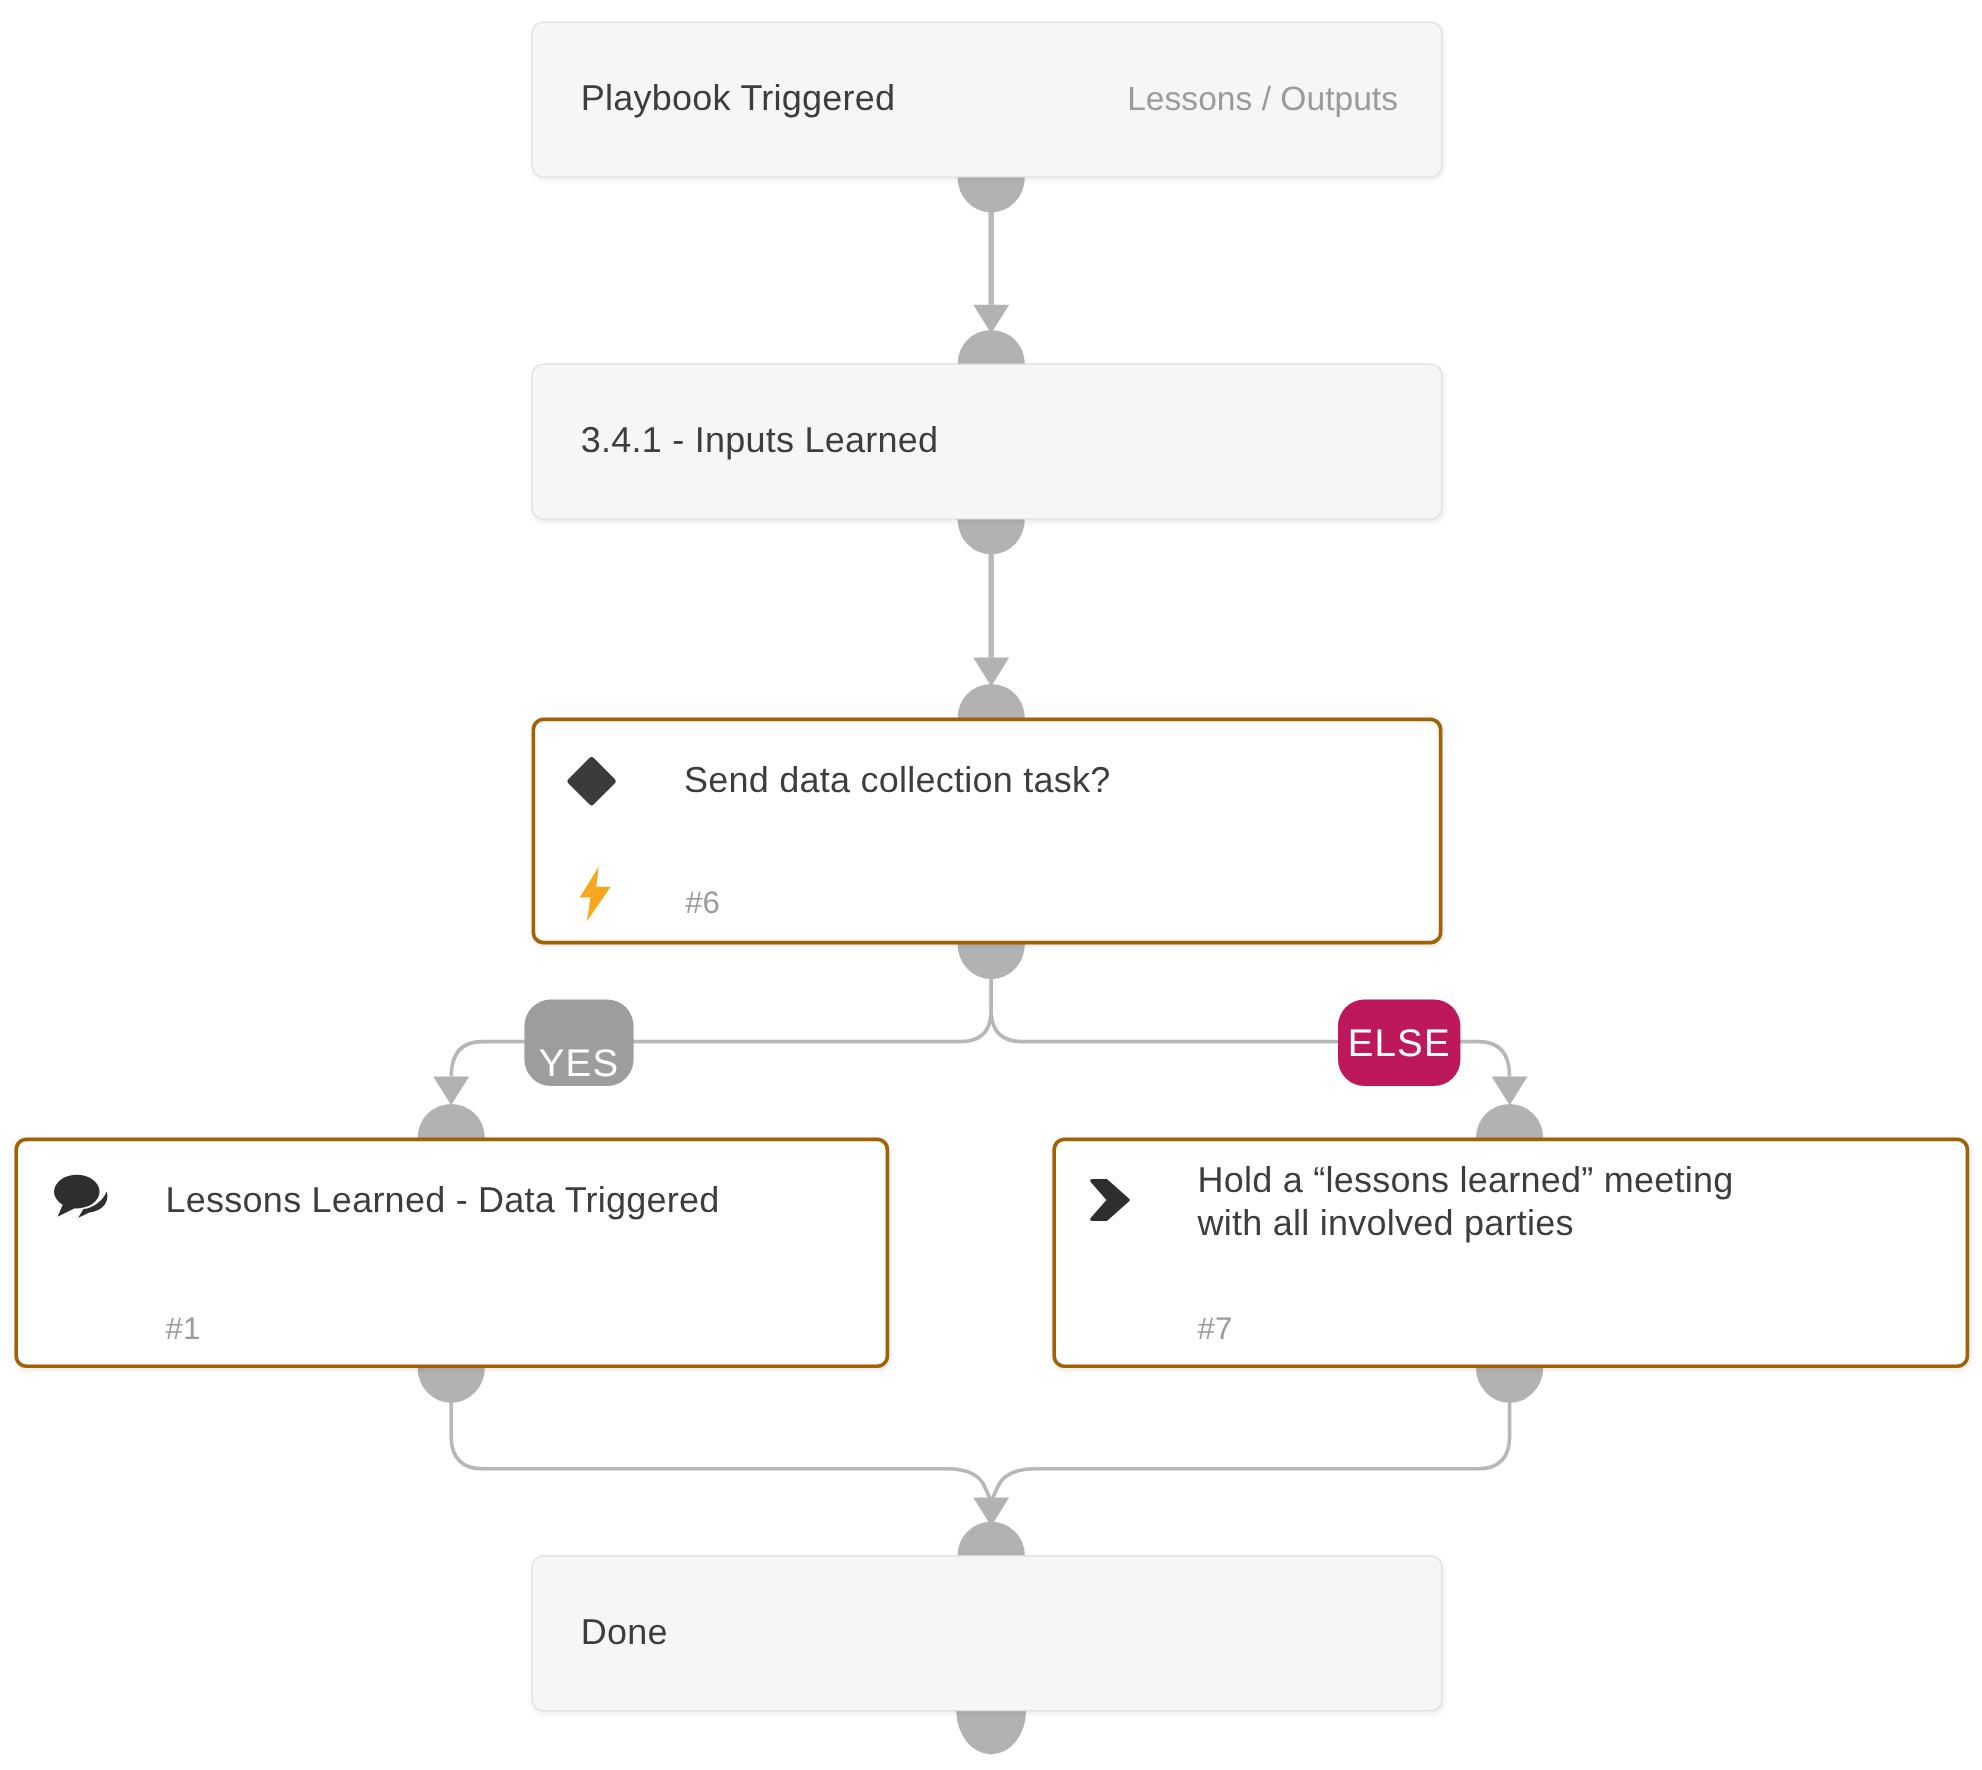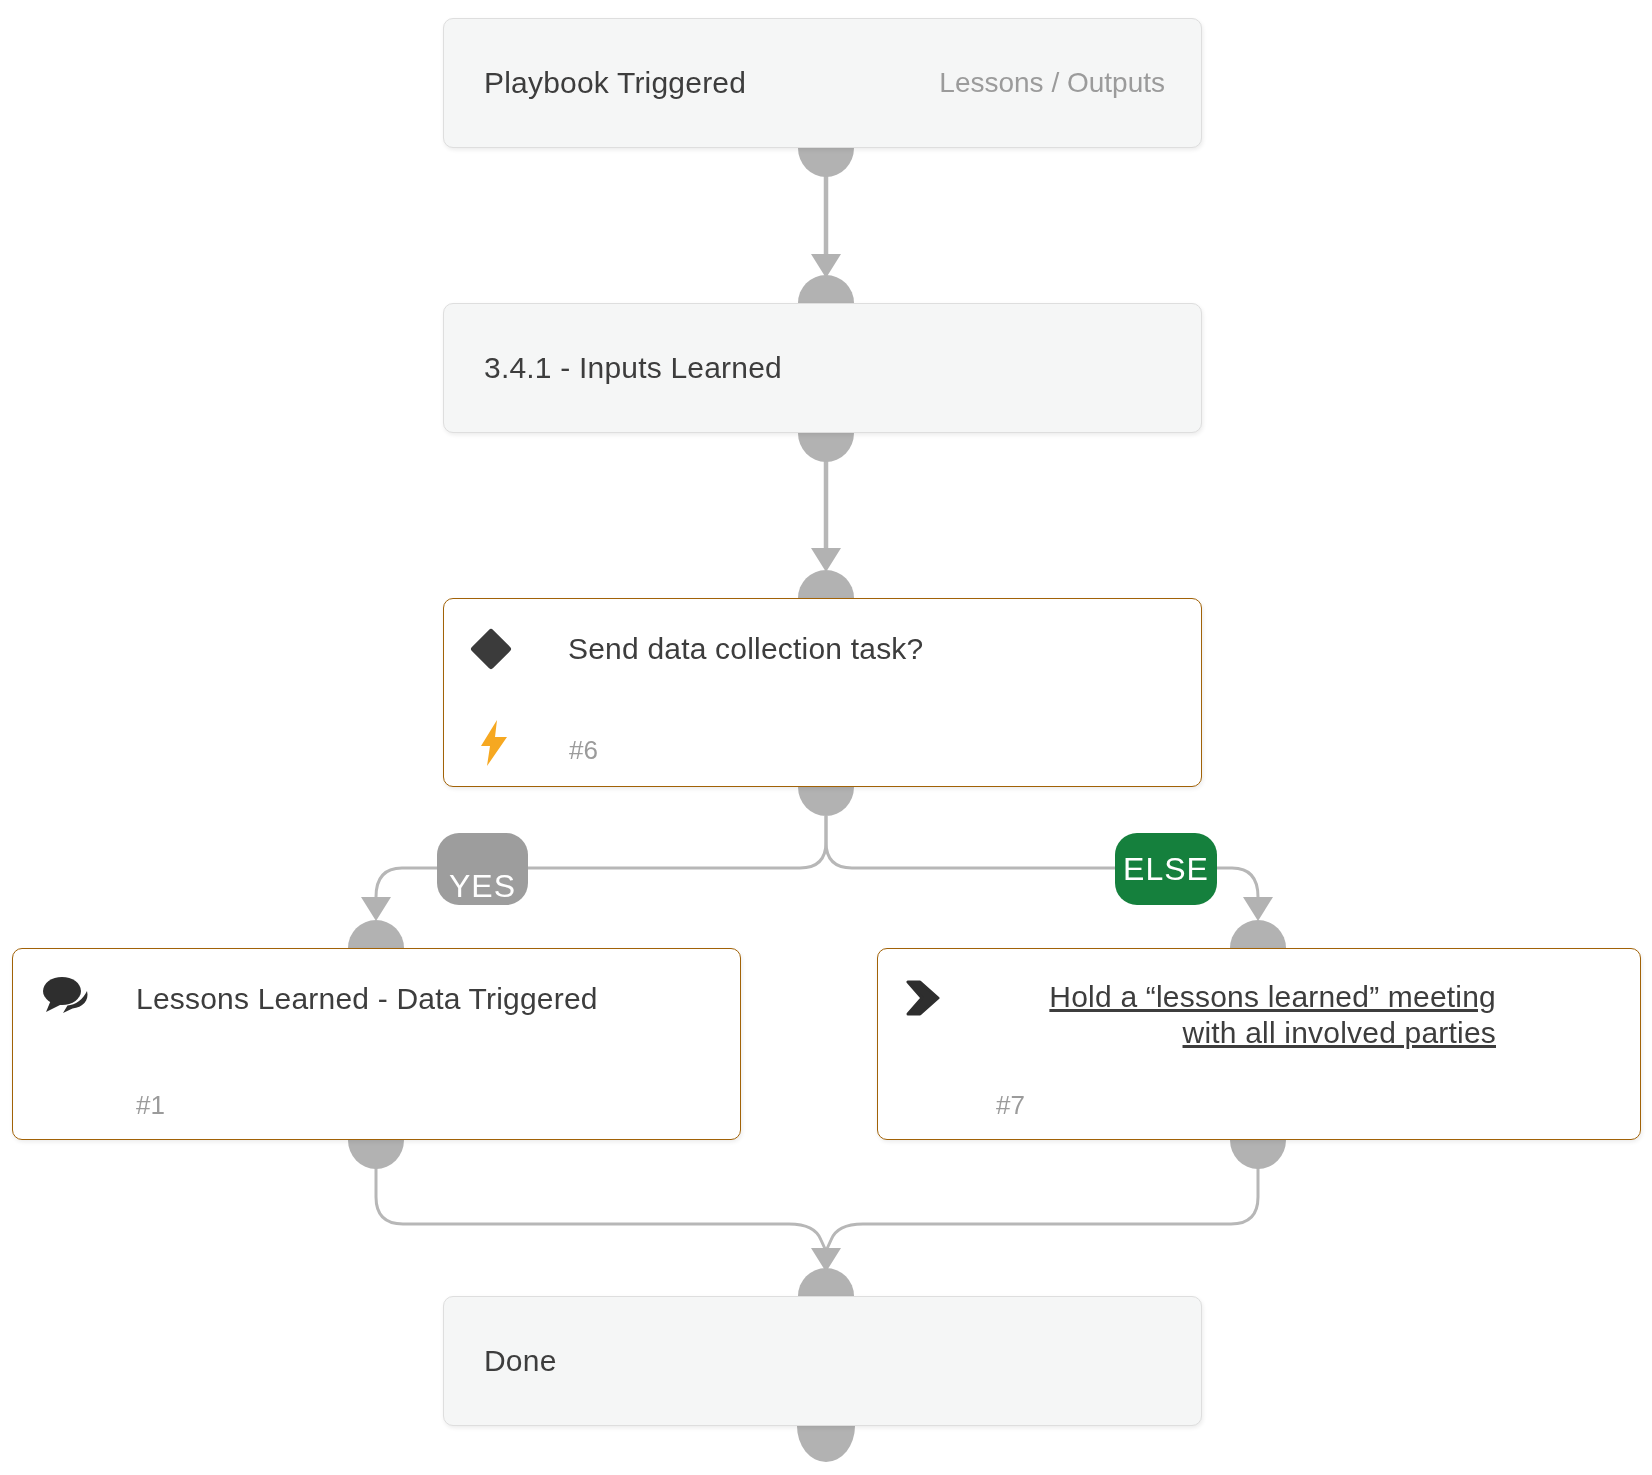--- a/index.html
+++ b/index.html
@@ -2,30 +2,30 @@
 <html><head>
 <meta charset="utf-8">
 <style>
   html,body{margin:0;padding:0;background:#ffffff;}
   body{width:1652px;height:1475px;font-family:"Liberation Sans", sans-serif;overflow:hidden;}
   .canvas{position:relative;width:1432px;height:1475px;background:#ffffff;border-radius:14px;}
   svg.connectors{position:absolute;left:0;top:0;z-index:0;pointer-events:none;}
   .node{position:absolute;z-index:1;box-sizing:border-box;border-radius:10px;}
   .node.section{background:#f5f6f6;border:1px solid #dedede;box-shadow:1px 2px 4px rgba(0,0,0,0.08);
     display:flex;align-items:center;justify-content:space-between;padding:0 36px 0 40px;}
-  .node.task{background:#ffffff;border:1px solid #a16207;box-shadow:1px 2px 4px rgba(0,0,0,0.08);text-align:right;}
+  .node.task{background:#ffffff;border:3px solid #a16207;box-shadow:1px 2px 4px rgba(0,0,0,0.08);}
   .node-title{font-size:30px;color:#3d3d3d;letter-spacing:0.2px;}
   .io-link{font-size:28px;color:#9b9b9b;}
   .abs{position:absolute;}
   .task .node-title{line-height:36px;}
   .task-id{font-size:26px;color:#9b9b9b;}
   .badge{position:absolute;z-index:2;display:flex;align-items:center;justify-content:center;
     color:#ffffff;font-size:32px;letter-spacing:1px;border-radius:22px;}
   .badge.yes{background:#9d9d9d;}
-  .badge.else{background:#15803d;}
+  .badge.else{background:#be185d;}
   .icon{display:block;}
   .wrap-title{line-height:53px;}
 </style>
 </head>
 <body>
 
 <div class="canvas">
 
   <svg class="connectors" width="1652" height="1475" viewBox="0 0 1652 1475">
 
@@ -103,21 +103,21 @@
     <span class="node-title abs" style="left:123px;top:32px;">Lessons Learned - Data Triggered</span>
     <span class="task-id abs" style="left:123px;top:141px;">#1</span>
   </div>
 
   <div class="node task" style="left:877px;top:948px;width:764px;height:192px;">
     <span class="icon abs" style="left:28px;top:31px;">
       <svg width="34" height="36" viewBox="0 0 34 36">
         <path d="M2 2 L14 2 L32 18 L14 34 L2 34 L16 18 Z" fill="#2e2e2e" stroke="#2e2e2e" stroke-width="3" stroke-linejoin="round"></path>
       </svg>
     </span>
-    <span class="node-title wrap-title abs" style="left:118px;top:30px;width:500px;text-decoration:underline;">Hold a “lessons learned” meeting with all involved parties</span>
+    <span class="node-title wrap-title abs" style="left:118px;top:15px;width:500px;">Hold a “lessons learned” meeting with all involved parties</span>
     <span class="task-id abs" style="left:118px;top:141px;">#7</span>
   </div>
 
   <div class="node section" style="left:443px;top:1296px;width:759px;height:130px;">
     <span class="node-title">Done</span>
   </div>
 
 </div>
 
 </body></html>

